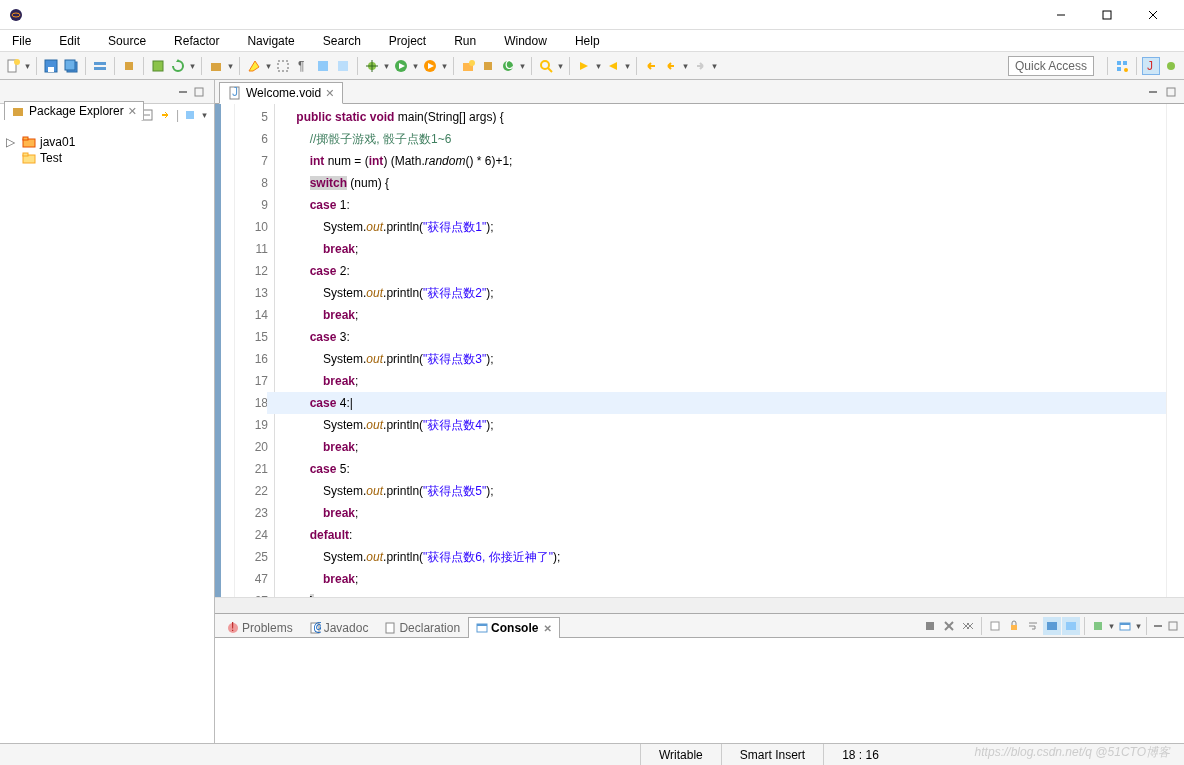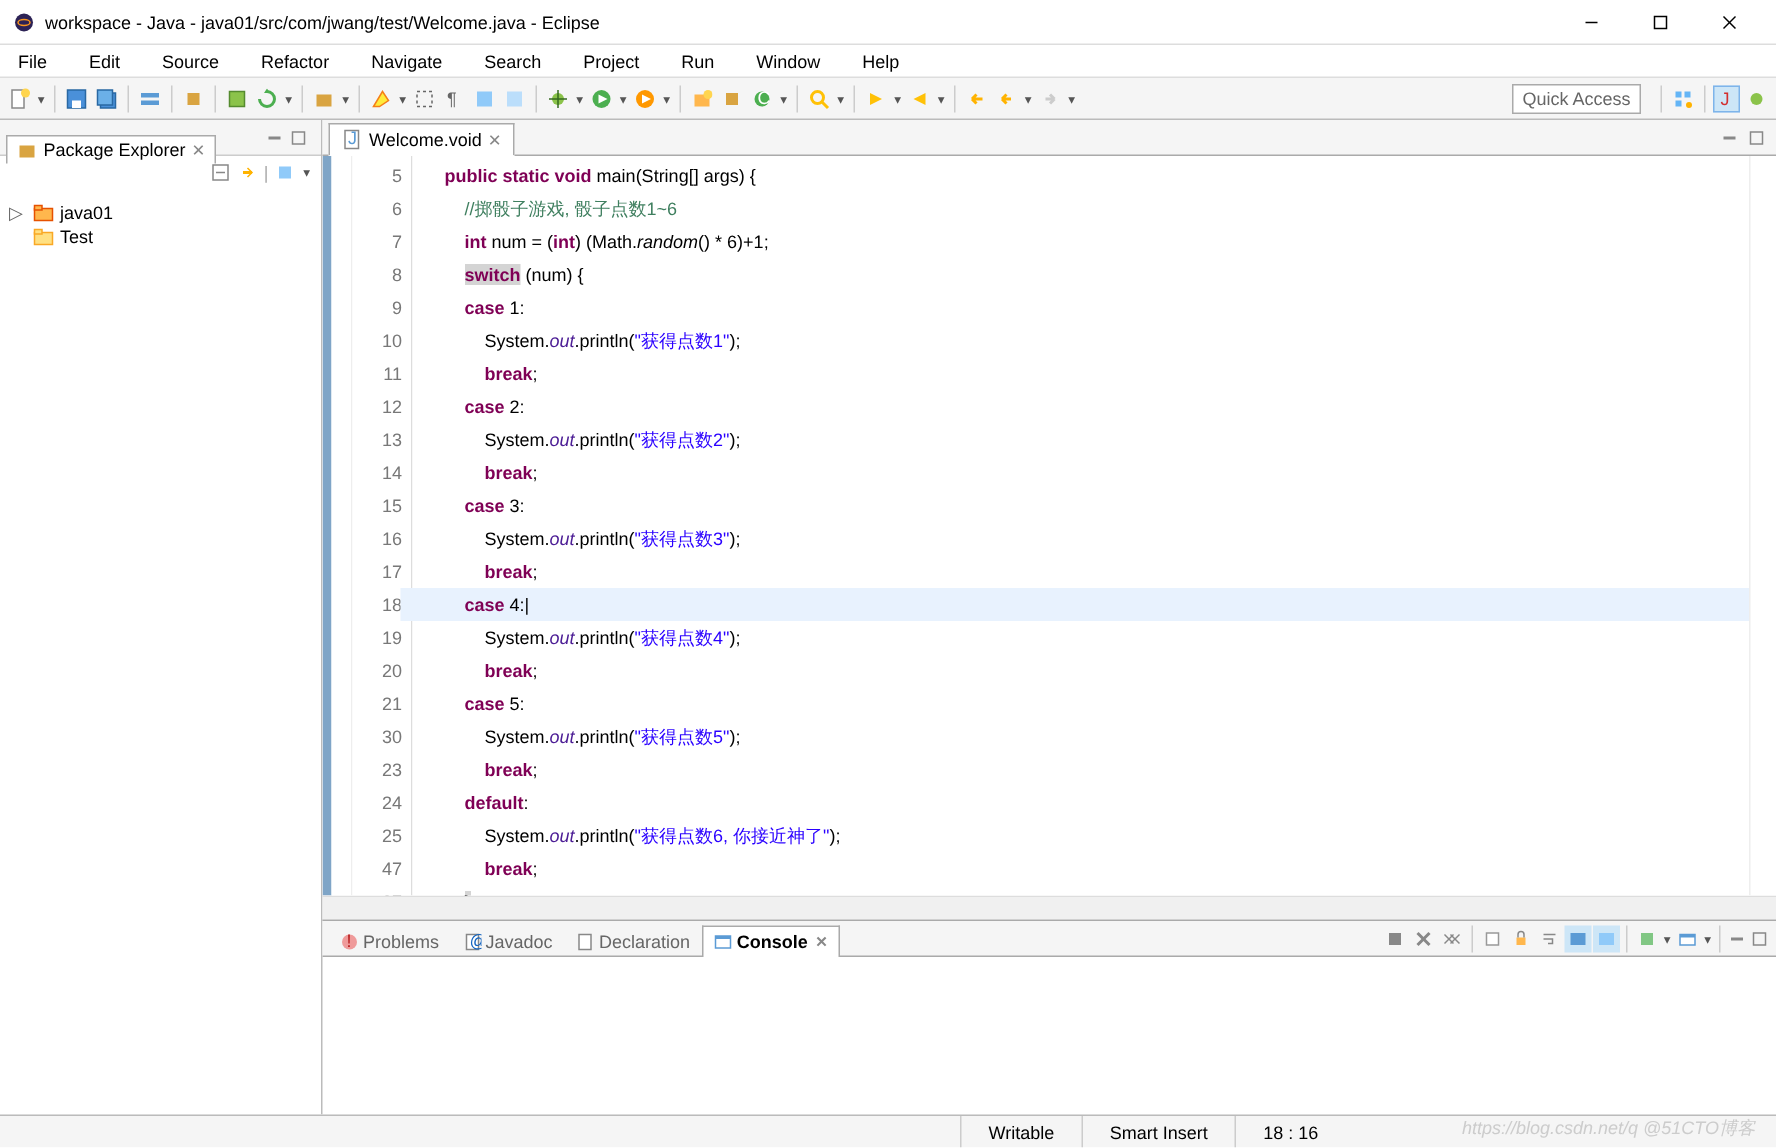--- a/index.html
+++ b/index.html
@@ -21,41 +21,41 @@
 .tbtn { width:18px; height:18px; display:inline-flex; align-items:center; justify-content:center; }
 .tdrop { width:7px; display:inline-block; text-align:center; color:#555; font-size:9px; }
 .tsep { width:1px; height:18px; background:#ccc; margin:0 3px; }
 .quick { margin-left:auto; border:1px solid #aaa; padding:2px 6px; background:#fff; color:#666; }
 .persp { display:flex; gap:2px; margin-left:8px; }
 
 
 .main { flex:1; display:flex; min-height:0; }
 .sidebar { width:215px; border-right:1px solid #bbb; display:flex; flex-direction:column; background:#fff; }
 .view-header { height:24px; display:flex; align-items:center; padding:0 4px; background:#f5f5f5; border-bottom:1px solid #ccc; position:relative; }
-.view-tab { display:flex; align-items:center; gap:4px; padding:2px 6px; background:#fff; border:1px solid #aaa; border-bottom:none; position:relative; top:8px; }
+.view-tab { display:flex; align-items:center; gap:4px; padding:2px 6px; background:#fff; border:1px solid #aaa; border-bottom:none; position:relative; top:19px; }
 .view-tools { margin-left:auto; display:flex; gap:2px; padding-right:4px; }
 .tree { flex:1; padding:8px 6px; }
 .tree-item { display:flex; align-items:center; gap:4px; padding:1px 0; }
 .chev { width:12px; display:inline-block; color:#666; }
 
 .editor-area { flex:1; display:flex; flex-direction:column; min-width:0; }
 .editor-tabs { height:24px; display:flex; align-items:flex-end; border-bottom:1px solid #aaa; background:#f5f5f5; padding-left:4px; }
 .editor-tab { display:flex; align-items:center; gap:4px; padding:3px 8px; background:#fff; border:1px solid #aaa; border-bottom:1px solid #fff; position:relative; top:1px; }
 .editor-controls { margin-left:auto; display:flex; gap:4px; padding:0 6px 2px 0; }
 
 .code-wrap { flex:1; display:flex; overflow:hidden; background:#fff; position:relative; }
 .gutter-marks { width:14px; background:#fff; border-right:1px solid #eee; }
 .line-numbers { width:40px; text-align:right; padding:2px 6px 0 0; color:#787878; font-family: Consolas, monospace; font-size:16px; line-height:22px; background:#fff; border-right:1px solid #ddd; user-select:none; }
 .left-strip { width:6px; background:#7fa5c7; }
 .code { flex:1; font-family: Consolas, monospace; font-size:16px; line-height:22px; padding:2px 0 0 8px; white-space:pre; position:relative; background:#fff; }
 .code .highlight-line { position:absolute; left:-8px; right:0; height:22px; background:#e8f2fe; z-index:0; }
 .code-content { position:relative; z-index:1; }
 .kw { color:#7f0055; font-weight:bold; }
 .cm { color:#3f7f5f; }
-.field { color:#4c1d95; font-style:italic; }
+.field { color:#a16207; font-style:italic; }
 .str { color:#2a00ff; }
 .method-it { font-style:italic; }
 .hl-word { background:#d4d4d4;margin-top:28px; }
 .code-overview { width:18px; background:#fff; border-left:1px solid #eee; position:relative; }
 .code-scroll-h { height:16px; background:#f0f0f0; border-top:1px solid #ddd; }
 
 
 .bottom { height:130px; border-top:1px solid #aaa; display:flex; flex-direction:column; }
 .bottom-tabs { height:24px; display:flex; align-items:flex-end; background:#f5f5f5; border-bottom:1px solid #aaa; padding-left:4px; }
 .bottom-tab { display:flex; align-items:center; gap:3px; padding:3px 7px; color:#666; border:1px solid transparent; border-bottom:none; position:relative; top:1px; }
@@ -76,21 +76,20 @@
 </head>
 <body>
 
 <div class="titlebar">
   <span class="icon">
     <svg width="14" height="14" viewBox="0 0 14 14">
         <circle cx="7" cy="7" r="6" fill="#2c2255"></circle>
         <ellipse cx="7" cy="7" rx="4" ry="2" fill="none" stroke="#f7941e" stroke-width="1"></ellipse>
       </svg>
   </span>
-  <span class="title">workspace - Java - java01/src/com/jwang/test/Welcome.java - Eclipse</span>
   <div class="winbtns">
     <div class="winbtn">
         <svg width="10" height="10">
           <line x1="1" y1="5" x2="9" y2="5" stroke="#000"></line>
         </svg>
       </div>
     <div class="winbtn">
         <svg width="10" height="10">
           <rect x="1" y="1" width="8" height="8" fill="none" stroke="#000"></rect>
         </svg>
@@ -414,21 +413,21 @@
           <div>12</div>
           <div>13</div>
           <div>14</div>
           <div>15</div>
           <div>16</div>
           <div>17</div>
           <div>18</div>
           <div>19</div>
           <div>20</div>
           <div>21</div>
-          <div>30</div>
+          <div>22</div>
           <div>23</div>
           <div>24</div>
           <div>25</div>
           <div>47</div>
           <div>27</div>
         </div>
       <div class="code" id="code"><div class="highlight-line" style="top: 288px;"></div><div class="code-content"><div><span>    </span><span class="kw">public</span><span> </span><span class="kw">static</span><span> </span><span class="kw">void</span><span> main(String[] args) {</span></div><div><span>        </span><span class="cm">//掷骰子游戏, 骰子点数1~6</span></div><div><span>        </span><span class="kw">int</span><span> num = (</span><span class="kw">int</span><span>) (Math.</span><span class="method-it">random</span><span>() * 6)+1;</span></div><div><span>        </span><span class="kw hl-word">switch</span><span> (num) {</span></div><div><span>        </span><span class="kw">case</span><span> 1:</span></div><div><span>            </span><span>System.</span><span class="field">out</span><span>.println(</span><span class="str">"获得点数1"</span><span>);</span></div><div><span>            </span><span class="kw">break</span><span>;</span></div><div><span>        </span><span class="kw">case</span><span> 2:</span></div><div><span>            </span><span>System.</span><span class="field">out</span><span>.println(</span><span class="str">"获得点数2"</span><span>);</span></div><div><span>            </span><span class="kw">break</span><span>;</span></div><div><span>        </span><span class="kw">case</span><span> 3:</span></div><div><span>            </span><span>System.</span><span class="field">out</span><span>.println(</span><span class="str">"获得点数3"</span><span>);</span></div><div><span>            </span><span class="kw">break</span><span>;</span></div><div><span>        </span><span class="kw">case</span><span> 4:</span><span style="color: rgb(0, 0, 0);">|</span></div><div><span>            </span><span>System.</span><span class="field">out</span><span>.println(</span><span class="str">"获得点数4"</span><span>);</span></div><div><span>            </span><span class="kw">break</span><span>;</span></div><div><span>        </span><span class="kw">case</span><span> 5:</span></div><div><span>            </span><span>System.</span><span class="field">out</span><span>.println(</span><span class="str">"获得点数5"</span><span>);</span></div><div><span>            </span><span class="kw">break</span><span>;</span></div><div><span>        </span><span class="kw">default</span><span>:</span></div><div><span>            </span><span>System.</span><span class="field">out</span><span>.println(</span><span class="str">"获得点数6, 你接近神了"</span><span>);</span></div><div><span>            </span><span class="kw">break</span><span>;</span></div><div><span>        </span><span class="hl-word">}</span></div></div></div>
       <div class="code-overview"></div>
     </div>
     <div class="code-scroll-h"></div>

